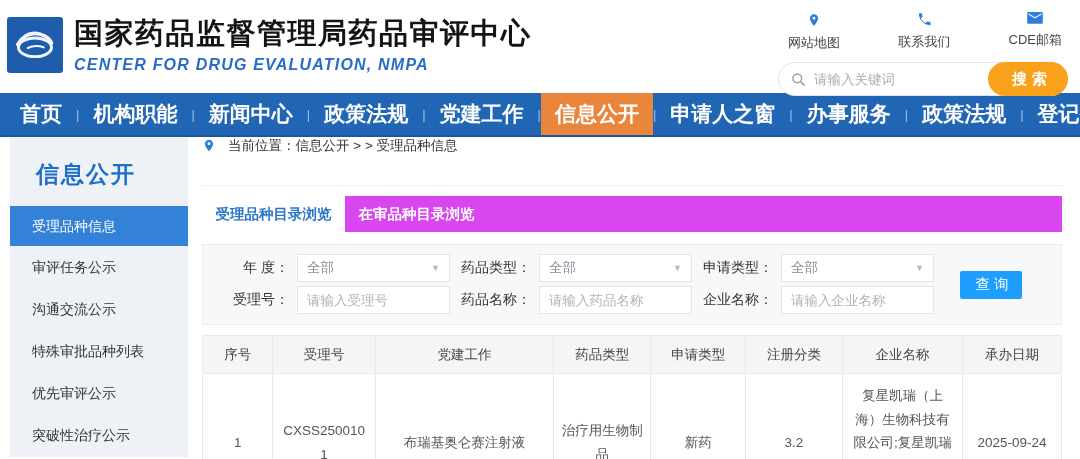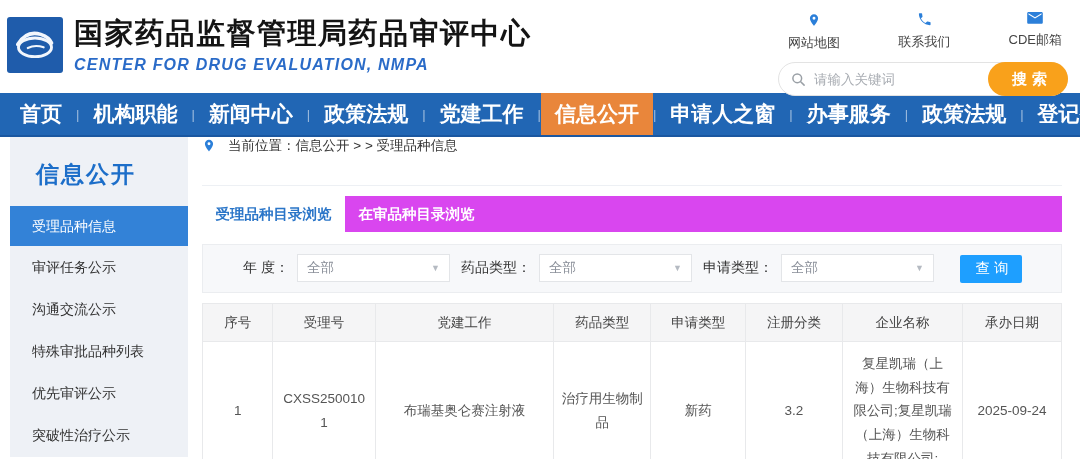--- a/index.html
+++ b/index.html
@@ -200,20 +200,40 @@
           <div class="f-field select">
             <span class="value">全部</span>
             <span class="chev">▼</span>
           </div>
         </div>
         <div class="f-group">
           <span class="f-label">申请类型：</span>
           <div class="f-field select">
             <span class="value">全部</span>
             <span class="chev">▼</span>
+          </div>
+        </div>
+      </div>
+      <div class="f-row">
+        <div class="f-group">
+          <span class="f-label">受理号：</span>
+          <div class="f-field">
+            <input type="text" placeholder="请输入受理号" style="">
+          </div>
+        </div>
+        <div class="f-group">
+          <span class="f-label">药品名称：</span>
+          <div class="f-field">
+            <input type="text" placeholder="请输入药品名称" style="">
+          </div>
+        </div>
+        <div class="f-group">
+          <span class="f-label">企业名称：</span>
+          <div class="f-field">
+            <input type="text" placeholder="请输入企业名称" style="">
           </div>
         </div>
       </div>
       <button class="query-btn">查询</button>
     </div>
 
     <table class="results">
       <colgroup>
         <col style="width:8.2%">
           <col style="width:11.9%">

